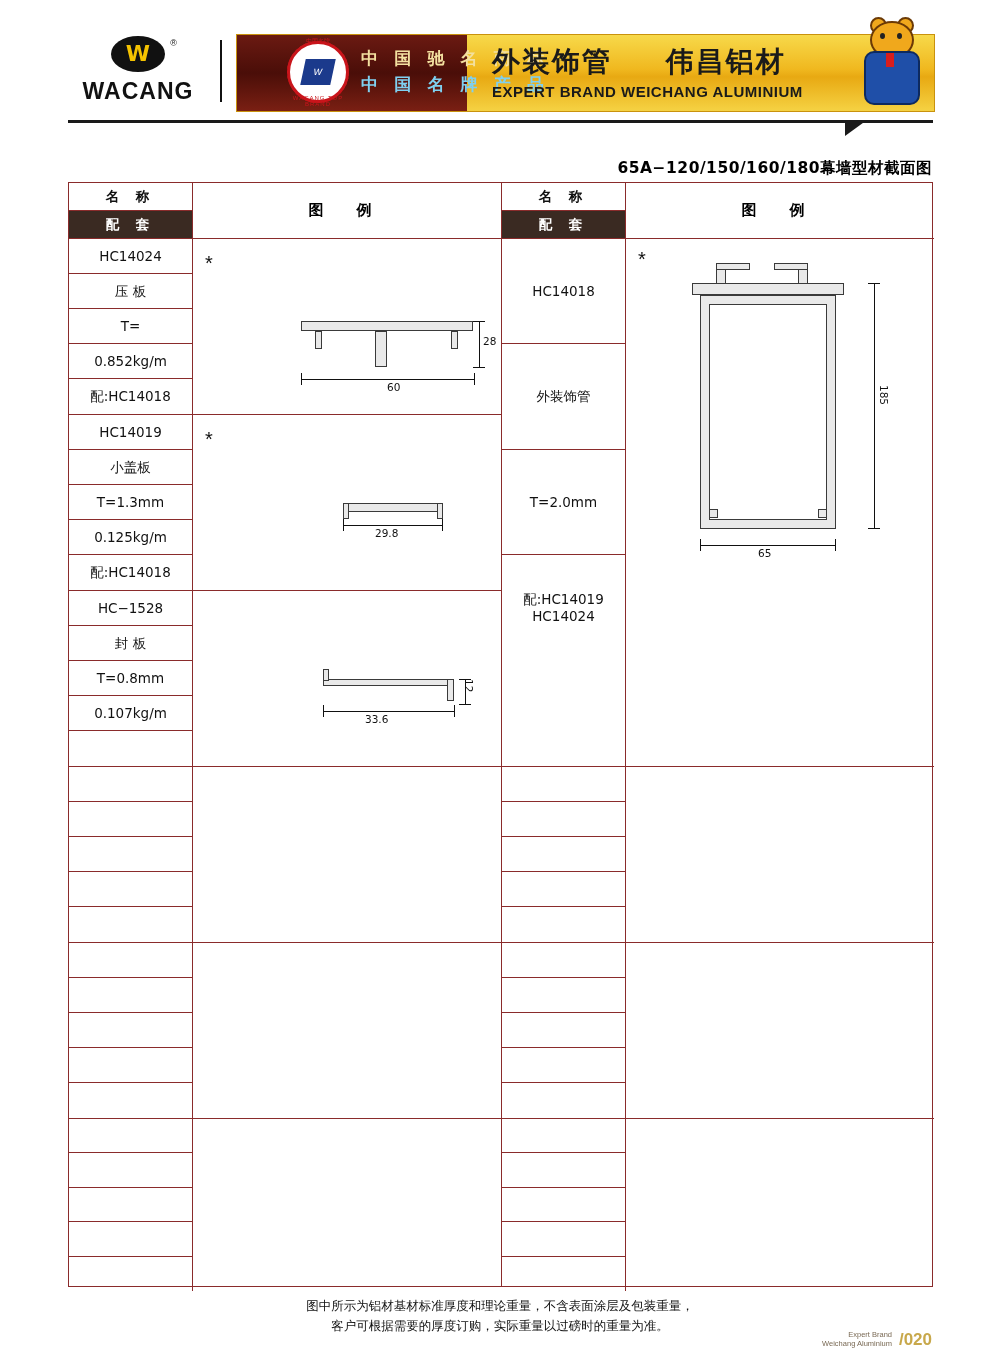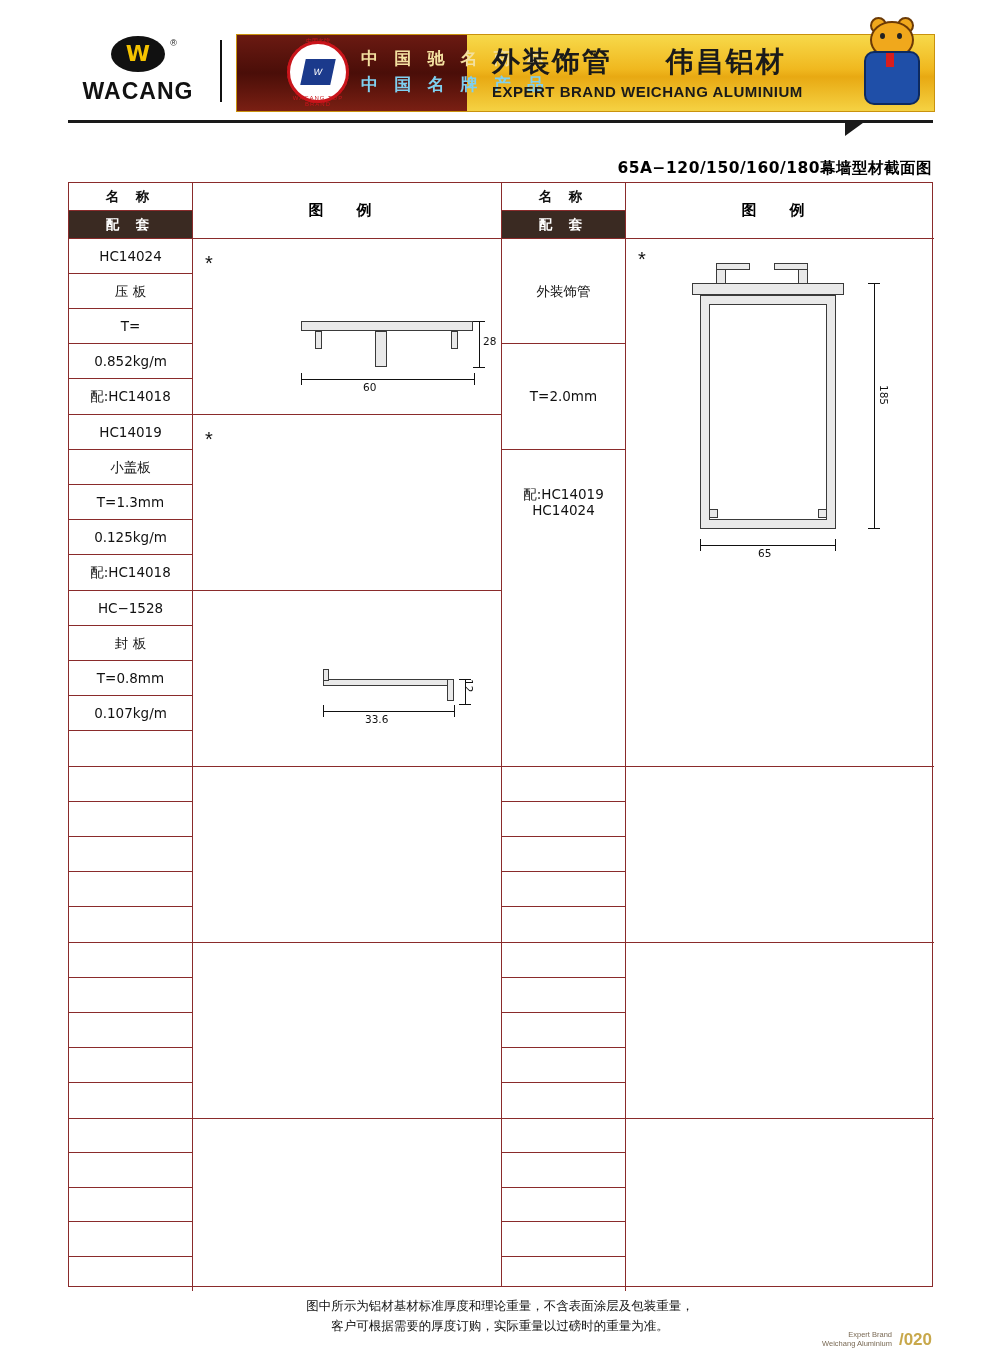--- a/index.html
+++ b/index.html
@@ -202,35 +202,44 @@
             <div class="prof" style="left:82px;top:24px;width:12px;height:36px;"></div>
             <div class="prof" style="left:22px;top:24px;width:7px;height:18px;"></div>
             <div class="prof" style="left:158px;top:24px;width:7px;height:18px;"></div>
             <div class="ln" style="left:186px;top:14px;width:1px;height:46px;"></div>
             <div class="ln" style="left:180px;top:14px;width:12px;height:1px;"></div>
             <div class="ln" style="left:180px;top:60px;width:12px;height:1px;"></div>
             <span class="dim" style="left:190px;top:28px;">28</span>
             <div class="ln" style="left:8px;top:72px;width:174px;height:1px;"></div>
             <div class="ln" style="left:8px;top:66px;width:1px;height:12px;"></div>
             <div class="ln" style="left:181px;top:66px;width:1px;height:12px;"></div>
-            <span class="dim" style="left:70px;top:74px;">60</span>
+            <span class="dim" style="left:94px;top:74px;">60</span>
           </div>
         </div>
       </div>
 
       <div class="block" style="height:176px">
         <div class="namecell-wrap">
           <div class="ncell" style="height:20%">HC14019</div>
           <div class="ncell" style="height:20%">小盖板</div>
           <div class="ncell" style="height:20%">T=1.3mm</div>
           <div class="ncell" style="height:20%">0.125kg/m</div>
           <div class="ncell" style="height:20%">配:HC14018</div>
         </div>
         <div class="figcell">
           <span class="star" style="left:12px;top:14px">*</span>
+          <div class="draw" style="left:140px;top:78px;width:160px;height:48px;">
+            <div class="prof" style="left:10px;top:10px;width:100px;height:9px;"></div>
+            <div class="prof" style="left:10px;top:10px;width:6px;height:16px;"></div>
+            <div class="prof" style="left:104px;top:10px;width:6px;height:16px;"></div>
+            <div class="ln" style="left:10px;top:32px;width:100px;height:1px;"></div>
+            <div class="ln" style="left:10px;top:26px;width:1px;height:12px;"></div>
+            <div class="ln" style="left:109px;top:26px;width:1px;height:12px;"></div>
+            <span class="dim" style="left:42px;top:34px;">29.8</span>
+          </div>
         </div>
       </div>
 
       <div class="block" style="height:176px">
         <div class="namecell-wrap">
           <div class="ncell" style="height:20%">HC−1528</div>
           <div class="ncell" style="height:20%">封  板</div>
           <div class="ncell" style="height:20%">T=0.8mm</div>
           <div class="ncell" style="height:20%">0.107kg/m</div>
           <div class="ncell" style="height:20%"></div>
@@ -289,20 +298,21 @@
       <div class="block hdr">
         <div class="namecell-wrap">
           <div class="ncell">名  称</div>
           <div class="ncell sub">配  套</div>
         </div>
         <div class="figcell">图    例</div>
       </div>
 
       <div class="block" style="height:528px">
         <div class="namecell-wrap">
+          <div class="ncell" style="height:20%">HC14018</div>
           <div class="ncell" style="height:20%">外装饰管</div>
           <div class="ncell" style="height:20%">T=2.0mm</div>
           <div class="ncell" style="height:20%;white-space:pre-line">配:HC14019
 HC14024</div>
         </div>
         <div class="figcell">
           <span class="star" style="left:12px;top:10px">*</span>
           <div class="draw" style="left:52px;top:14px;width:260px;height:310px;">
 
             <div class="prof" style="left:38px;top:16px;width:10px;height:16px;"></div>

